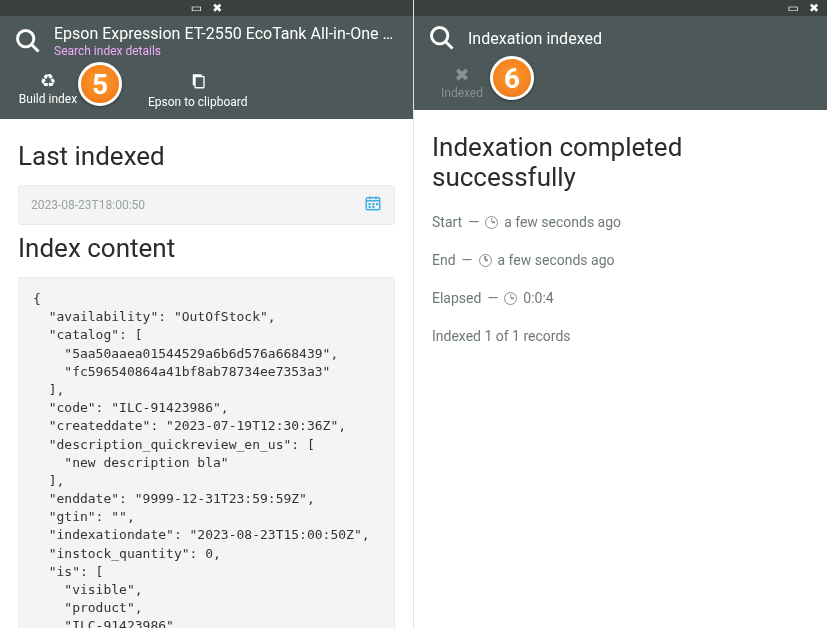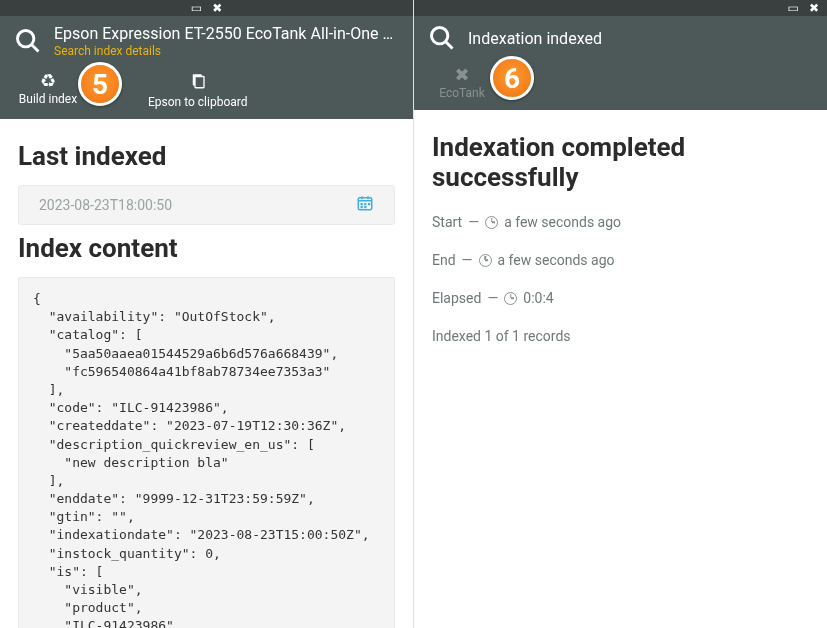--- a/index.html
+++ b/index.html
@@ -7,29 +7,29 @@
     .layout { display: flex; height: 100%; }
     .panel { display: flex; flex-direction: column; height: 100%; }
     .panel-left { width: 414px; border-right: 1px solid #e0e0e0; }
     .panel-right { width: 413px; }
     .topbar-global { background: #3a4040; height: 16px; display: flex; justify-content: flex-end; align-items: center; gap: 10px; padding: 0 8px; }
     .topbar-global .icon { color: #fff; font-size: 12px; cursor: pointer; }
     .header { background: #4d5858; display: flex; align-items: center; padding: 8px 14px; gap: 12px; }
     .header-icon { color: #fff; flex-shrink: 0; }
     .header-titles { flex: 1; min-width: 0; }
     .header-title { color: #fff; font-size: 16px; white-space: nowrap; overflow: hidden; text-overflow: ellipsis; }
-    .header-subtitle { color: #eab308; font-size: 12px; margin-top: 1px; }
+    .header-subtitle { color: #f0abfc; font-size: 12px; margin-top: 1px; }
     .toolbar { background: #4d5858; display: flex; gap: 30px; padding: 6px 14px 10px; position: relative; }
     .toolbar-item { display: flex; flex-direction: column; align-items: center; gap: 2px; color: #fff; font-size: 12px; cursor: pointer; min-width: 68px; }
     .toolbar-item.disabled { color: #8a9191; cursor: default; }
     .toolbar-item .ticon { font-size: 18px; line-height: 1; }
     .num-badge { position: absolute; width: 44px; height: 44px; border-radius: 50%; background: radial-gradient(circle at 50% 45%, #ff9a2e, #f5831f 60%, #e07010); color: #fff; font-size: 28px; font-weight: 700; display: flex; align-items: center; justify-content: center; border: 3px solid #fff; box-shadow: 0 1px 3px rgba(0,0,0,0.4); }
     .content { flex: 1; overflow: auto; padding: 14px 18px; }
-    h2.section { font-size: 26px; font-weight: 700; color: #2b2b2b; margin: 8px 0 14px; }
-    .date-field { display: flex; align-items: center; background: #f4f4f4; border: 1px solid #eaeaea; border-radius: 3px; padding: 8px 20px; color: #9aa2a2; font-size: 14px; }
+    h2.section { font-size: 26px; font-weight: 400; color: #2b2b2b; margin: 8px 0 14px; }
+    .date-field { display: flex; align-items: center; background: #f4f4f4; border: 1px solid #eaeaea; border-radius: 3px; padding: 8px 12px; color: #9aa2a2; font-size: 12px; }
     .date-field .val { flex: 1; }
     .date-field .cal { color: #41afe4; font-size: 18px; }
     .code-block { background: #f4f4f4; border: 1px solid #eaeaea; border-radius: 2px; padding: 12px 14px; font-family: ui-monospace, Menlo, Consolas, monospace; font-size: 13px; line-height: 1.4; white-space: pre; overflow: auto; color: #333; margin-top: 10px; }
     .stat-line { font-size: 14px; color: #6f7878; margin: 22px 0; display: flex; align-items: center; gap: 6px; }
     .stat-line .lbl { color: #6f7878; }
     .stat-line .dash { color: #6f7878; }
     .clock-ico { display: inline-flex; width: 13px; height: 13px; border: 1.5px solid #8a9191; border-radius: 50%; position: relative; }
     .clock-ico::before { content: ""; position: absolute; left: 50%; top: 50%; width: 1.5px; height: 4px; background: #8a9191; transform-origin: bottom; transform: translate(-50%, -100%); }
     .clock-ico::after { content: ""; position: absolute; left: 50%; top: 50%; width: 3px; height: 1.5px; background: #8a9191; transform: translate(0, -50%); }
     .panel-topbar { background: #3a4040; height: 16px; display: flex; justify-content: center; align-items: center; gap: 10px; }
@@ -129,21 +129,21 @@
             <line x1="15" y1="15" x2="21" y2="21"></line>
           </svg>
       </span>
       <div class="header-titles">
         <div class="header-title">Indexation indexed</div>
       </div>
     </div>
     <div class="toolbar">
       <div class="toolbar-item disabled">
         <span class="ticon">✖</span>
-        <span>EcoTank</span>
+        <span>Indexed</span>
       </div>
       <div class="num-badge" style="left:76px; top:-4px;">
           <span>6</span>
         </div>
     </div>
     <div class="content">
       <h2 class="section">Indexation completed successfully</h2>
       <div class="stat-line">
         <span class="lbl">Start</span>
         <span class="dash">—</span>

